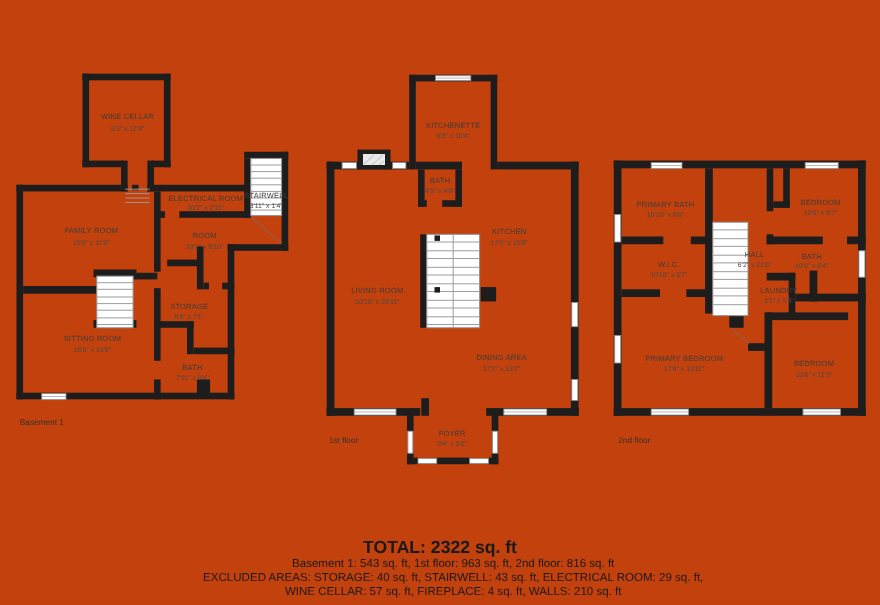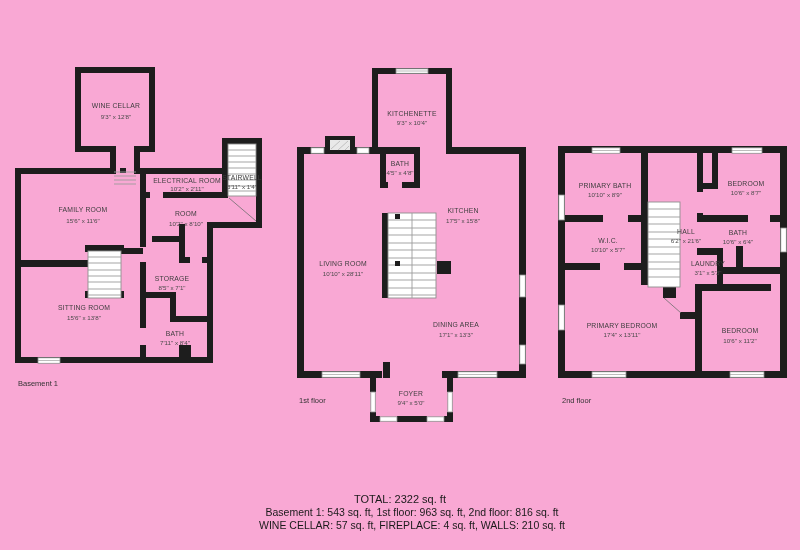--- a/index.html
+++ b/index.html
@@ -1,30 +1,30 @@
 <!DOCTYPE html>
 <html><head>
 <meta charset="utf-8">
 <style>
   html,body{margin:0;padding:0;background:#fff;}
-  #stage{position:relative;width:800px;height:550px;background:#f9a8d4;overflow:hidden;
+  #stage{position:relative;width:800px;height:550px;background:#c2410c;overflow:hidden;
          font-family:"Liberation Sans",sans-serif;}
   svg{position:absolute;left:0;top:0;}
   .w{fill:#1d1d1d;}
   .stairbox{fill:#ffffff;stroke:#8f8f8f;stroke-width:0.9;}
   .tread{stroke:#9b9b9b;stroke-width:0.9;fill:none;}
   .win{fill:#ffffff;stroke:#8f8f8f;stroke-width:0.8;}
   .winline{stroke:#8f8f8f;stroke-width:0.6;}
   .diag{stroke:#6f6f6f;stroke-width:0.8;fill:none;}
   .hatch{stroke:#b5b5b5;stroke-width:0.8;}
   .rn{font-size:6.8px;fill:#3d3d3d;text-anchor:middle;letter-spacing:0.2px;}
   .rd{font-size:6.2px;fill:#4a4a4a;text-anchor:middle;}
   .cap{font-size:7.5px;fill:#333333;}
   #summary{position:absolute;left:0;top:492px;width:800px;text-align:center;color:#1a1a1a;}
-  #summary .tot{font-size:11px;font-weight:normal;line-height:14px;}
+  #summary .tot{font-size:16px;font-weight:bold;line-height:14px;}
   #summary .ln{font-size:10.5px;line-height:13.2px;padding-left:24px;}
 </style>
 </head>
 <body>
 
 <div id="stage">
 
 <svg width="800" height="470" viewBox="0 0 800 470">
 
   <g>
@@ -250,16 +250,17 @@
       <text class="rn" x="740" y="333">BEDROOM</text>
       <text class="rd" x="740" y="343">10'6" x 11'2"</text>
     </g>
     <text class="cap" x="562" y="403">2nd floor</text>
   </g>
 </svg>
 
 <div id="summary">
   <div class="tot">TOTAL: 2322 sq. ft</div>
   <div class="ln">Basement 1: 543 sq. ft, 1st floor: 963 sq. ft, 2nd floor: 816 sq. ft</div>
+  <div class="ln">EXCLUDED AREAS: STORAGE: 40 sq. ft, STAIRWELL: 43 sq. ft, ELECTRICAL ROOM: 29 sq. ft,</div>
   <div class="ln">WINE CELLAR: 57 sq. ft, FIREPLACE: 4 sq. ft, WALLS: 210 sq. ft</div>
 </div>
 
 </div>
 
 </body></html>

